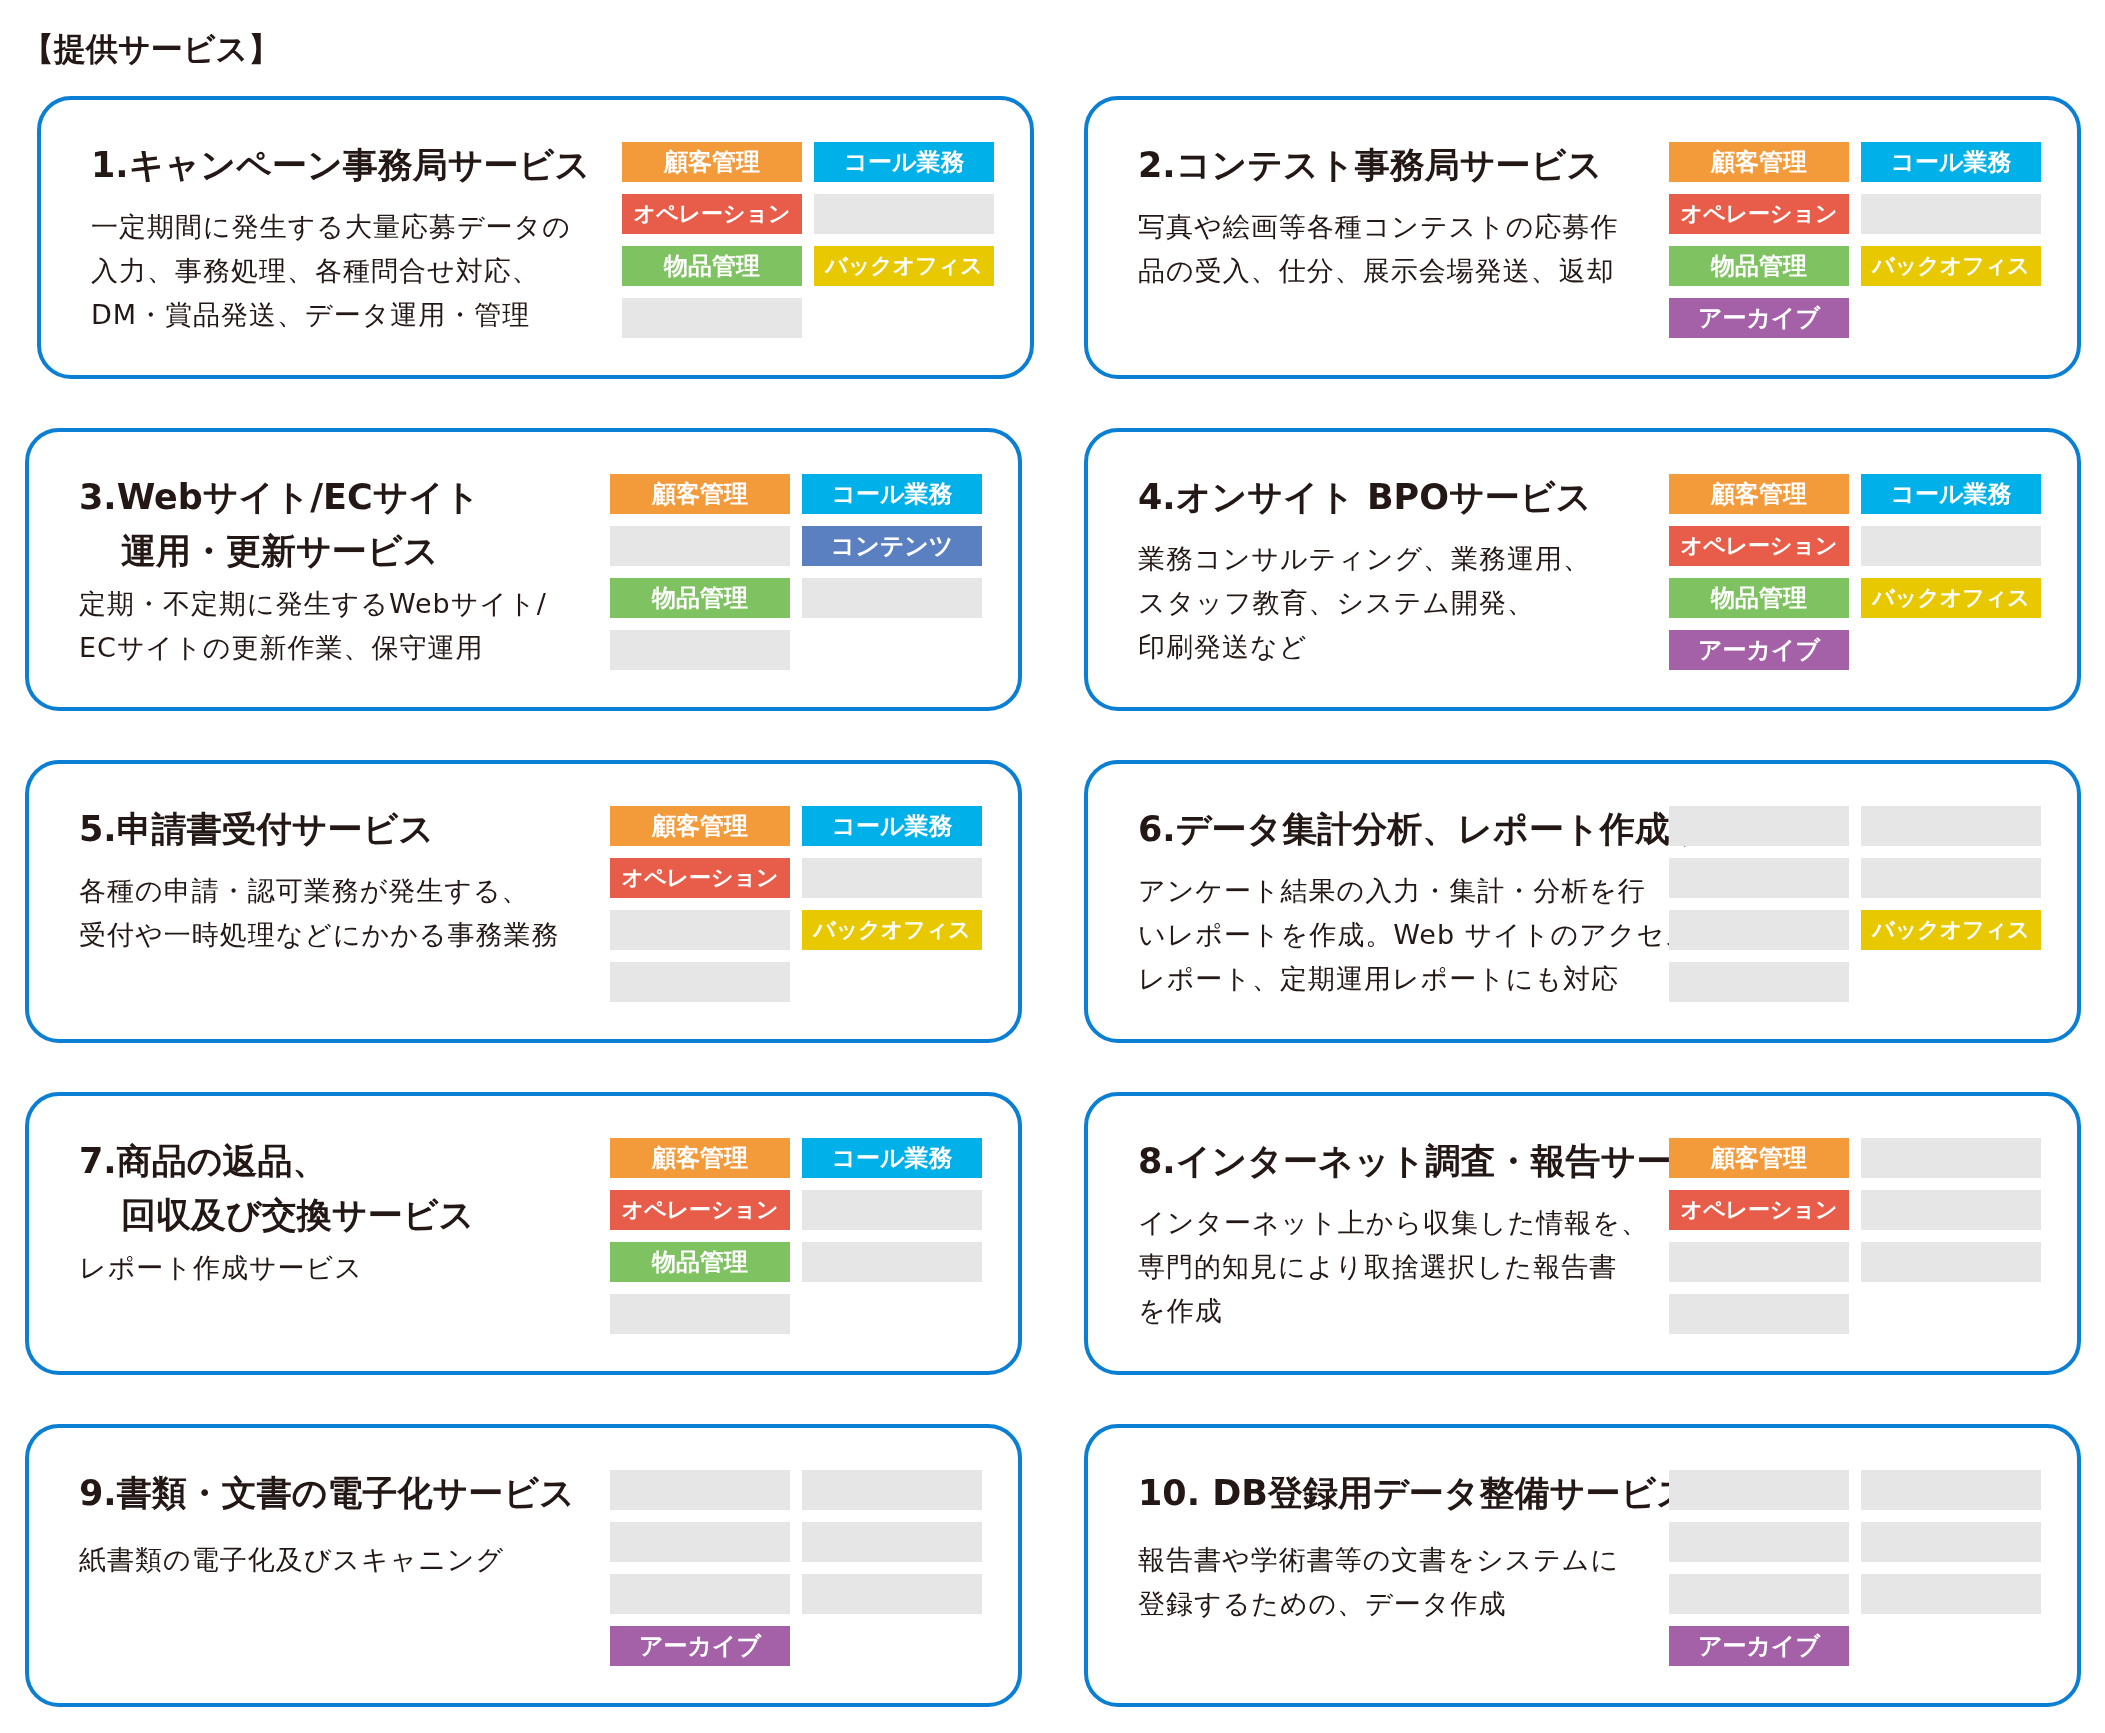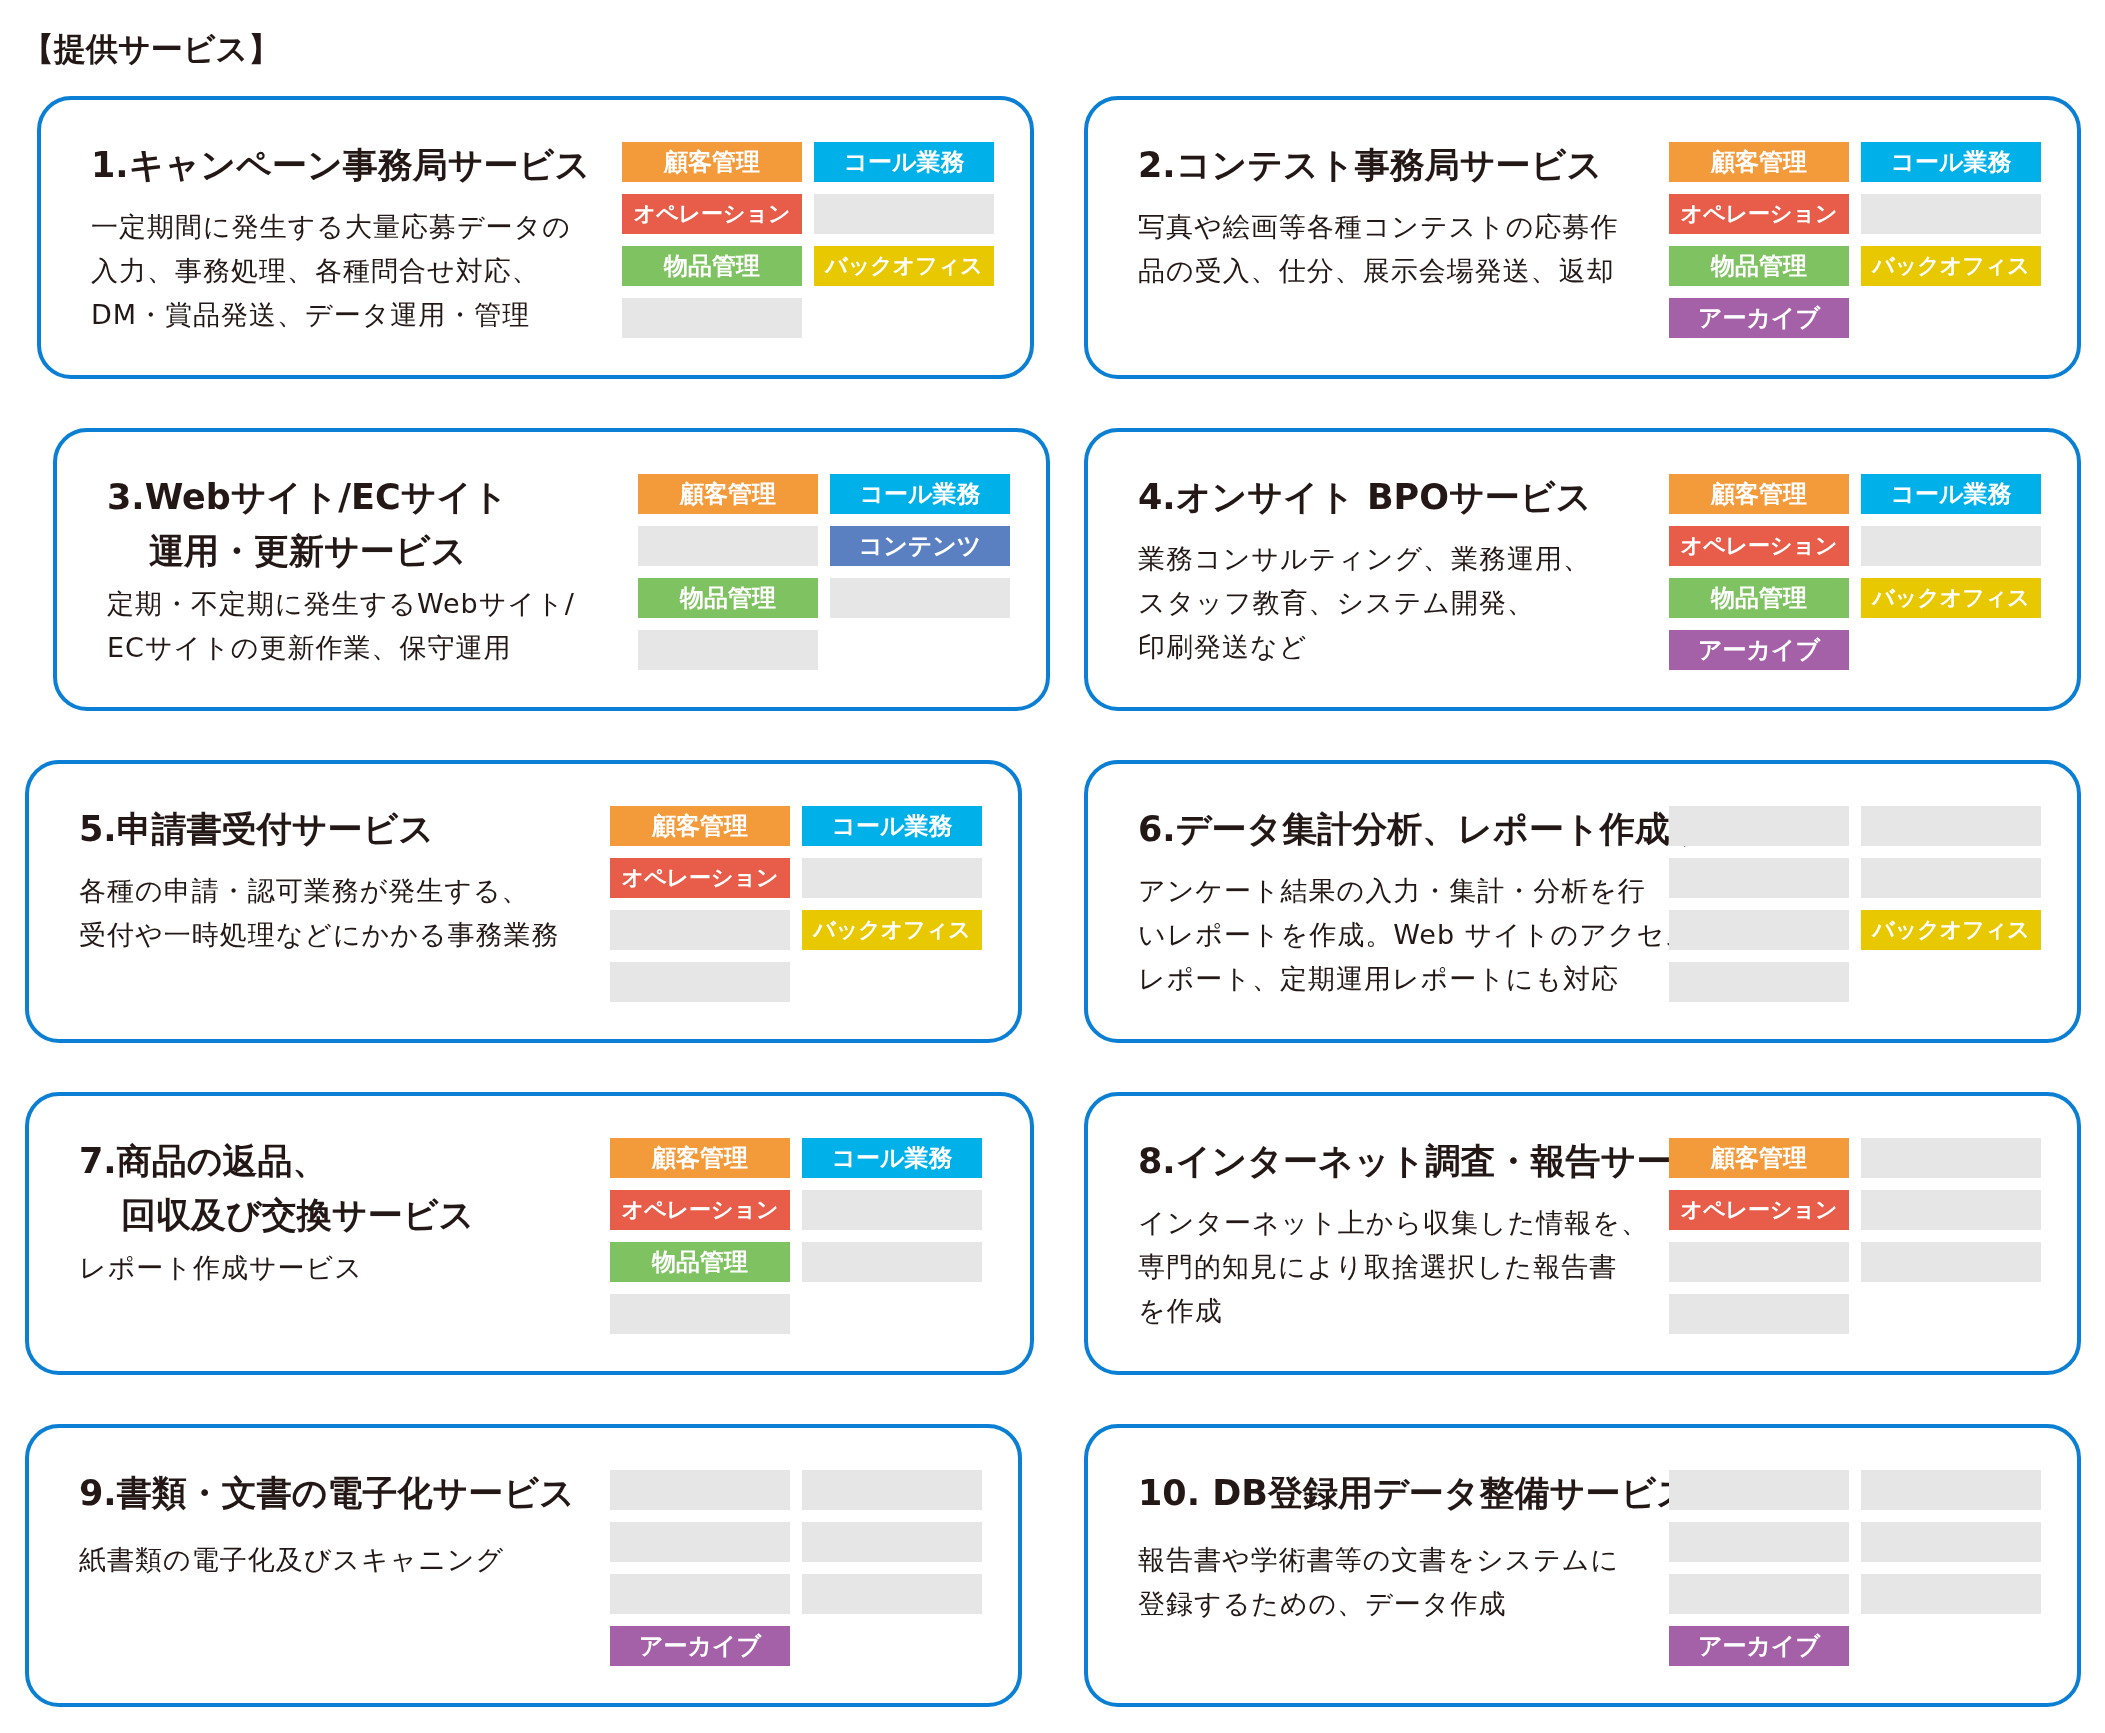--- a/index.html
+++ b/index.html
@@ -55,21 +55,21 @@
       <div class="tag-grid">
         <div class="tag" style="left: 0px; top: 0px; background: rgb(243, 154, 59);">顧客管理</div>
         <div class="tag" style="left: 192px; top: 0px; background: rgb(0, 176, 232);">コール業務</div>
         <div class="tag" style="left: 0px; top: 52px; background: rgb(232, 93, 74); font-size: 22px;">オペレーション</div>
         <div class="tag empty" style="left: 192px; top: 52px;"></div>
         <div class="tag" style="left: 0px; top: 104px; background: rgb(127, 194, 97);">物品管理</div>
         <div class="tag" style="left: 192px; top: 104px; background: rgb(232, 200, 0); font-size: 22px;">バックオフィス</div>
         <div class="tag" style="left: 0px; top: 156px; background: rgb(164, 97, 168);">アーカイブ</div>
       </div>
     </div>
-    <div class="card" style="left: 25px; top: 428px; margin-left: 28px;">
+    <div class="card" style="left: 25px; top: 428px;">
       <div class="card-title">
         <div>3.Webサイト/ECサイト</div>
         <div class="indent">運用・更新サービス</div>
       </div>
       <div class="card-desc" style="top: 150px;">
         <div>定期・不定期に発生するWebサイト/</div>
         <div>ECサイトの更新作業、保守運用</div>
       </div>
       <div class="tag-grid">
         <div class="tag" style="left: 0px; top: 0px; background: rgb(243, 154, 59);">顧客管理</div>
@@ -130,21 +130,21 @@
       <div class="tag-grid">
         <div class="tag empty" style="left: 0px; top: 0px;"></div>
         <div class="tag empty" style="left: 192px; top: 0px;"></div>
         <div class="tag empty" style="left: 0px; top: 52px;"></div>
         <div class="tag empty" style="left: 192px; top: 52px;"></div>
         <div class="tag empty" style="left: 0px; top: 104px;"></div>
         <div class="tag" style="left: 192px; top: 104px; background: rgb(232, 200, 0); font-size: 22px;">バックオフィス</div>
         <div class="tag empty" style="left: 0px; top: 156px;"></div>
       </div>
     </div>
-    <div class="card" style="left: 25px; top: 1092px; padding-left: 12px;">
+    <div class="card" style="left: 25px; top: 1092px;">
       <div class="card-title">
         <div>7.商品の返品、</div>
         <div class="indent">回収及び交換サービス</div>
       </div>
       <div class="card-desc" style="top: 150px;">
         <div>レポート作成サービス</div>
       </div>
       <div class="tag-grid">
         <div class="tag" style="left: 0px; top: 0px; background: rgb(243, 154, 59);">顧客管理</div>
         <div class="tag" style="left: 192px; top: 0px; background: rgb(0, 176, 232);">コール業務</div>

